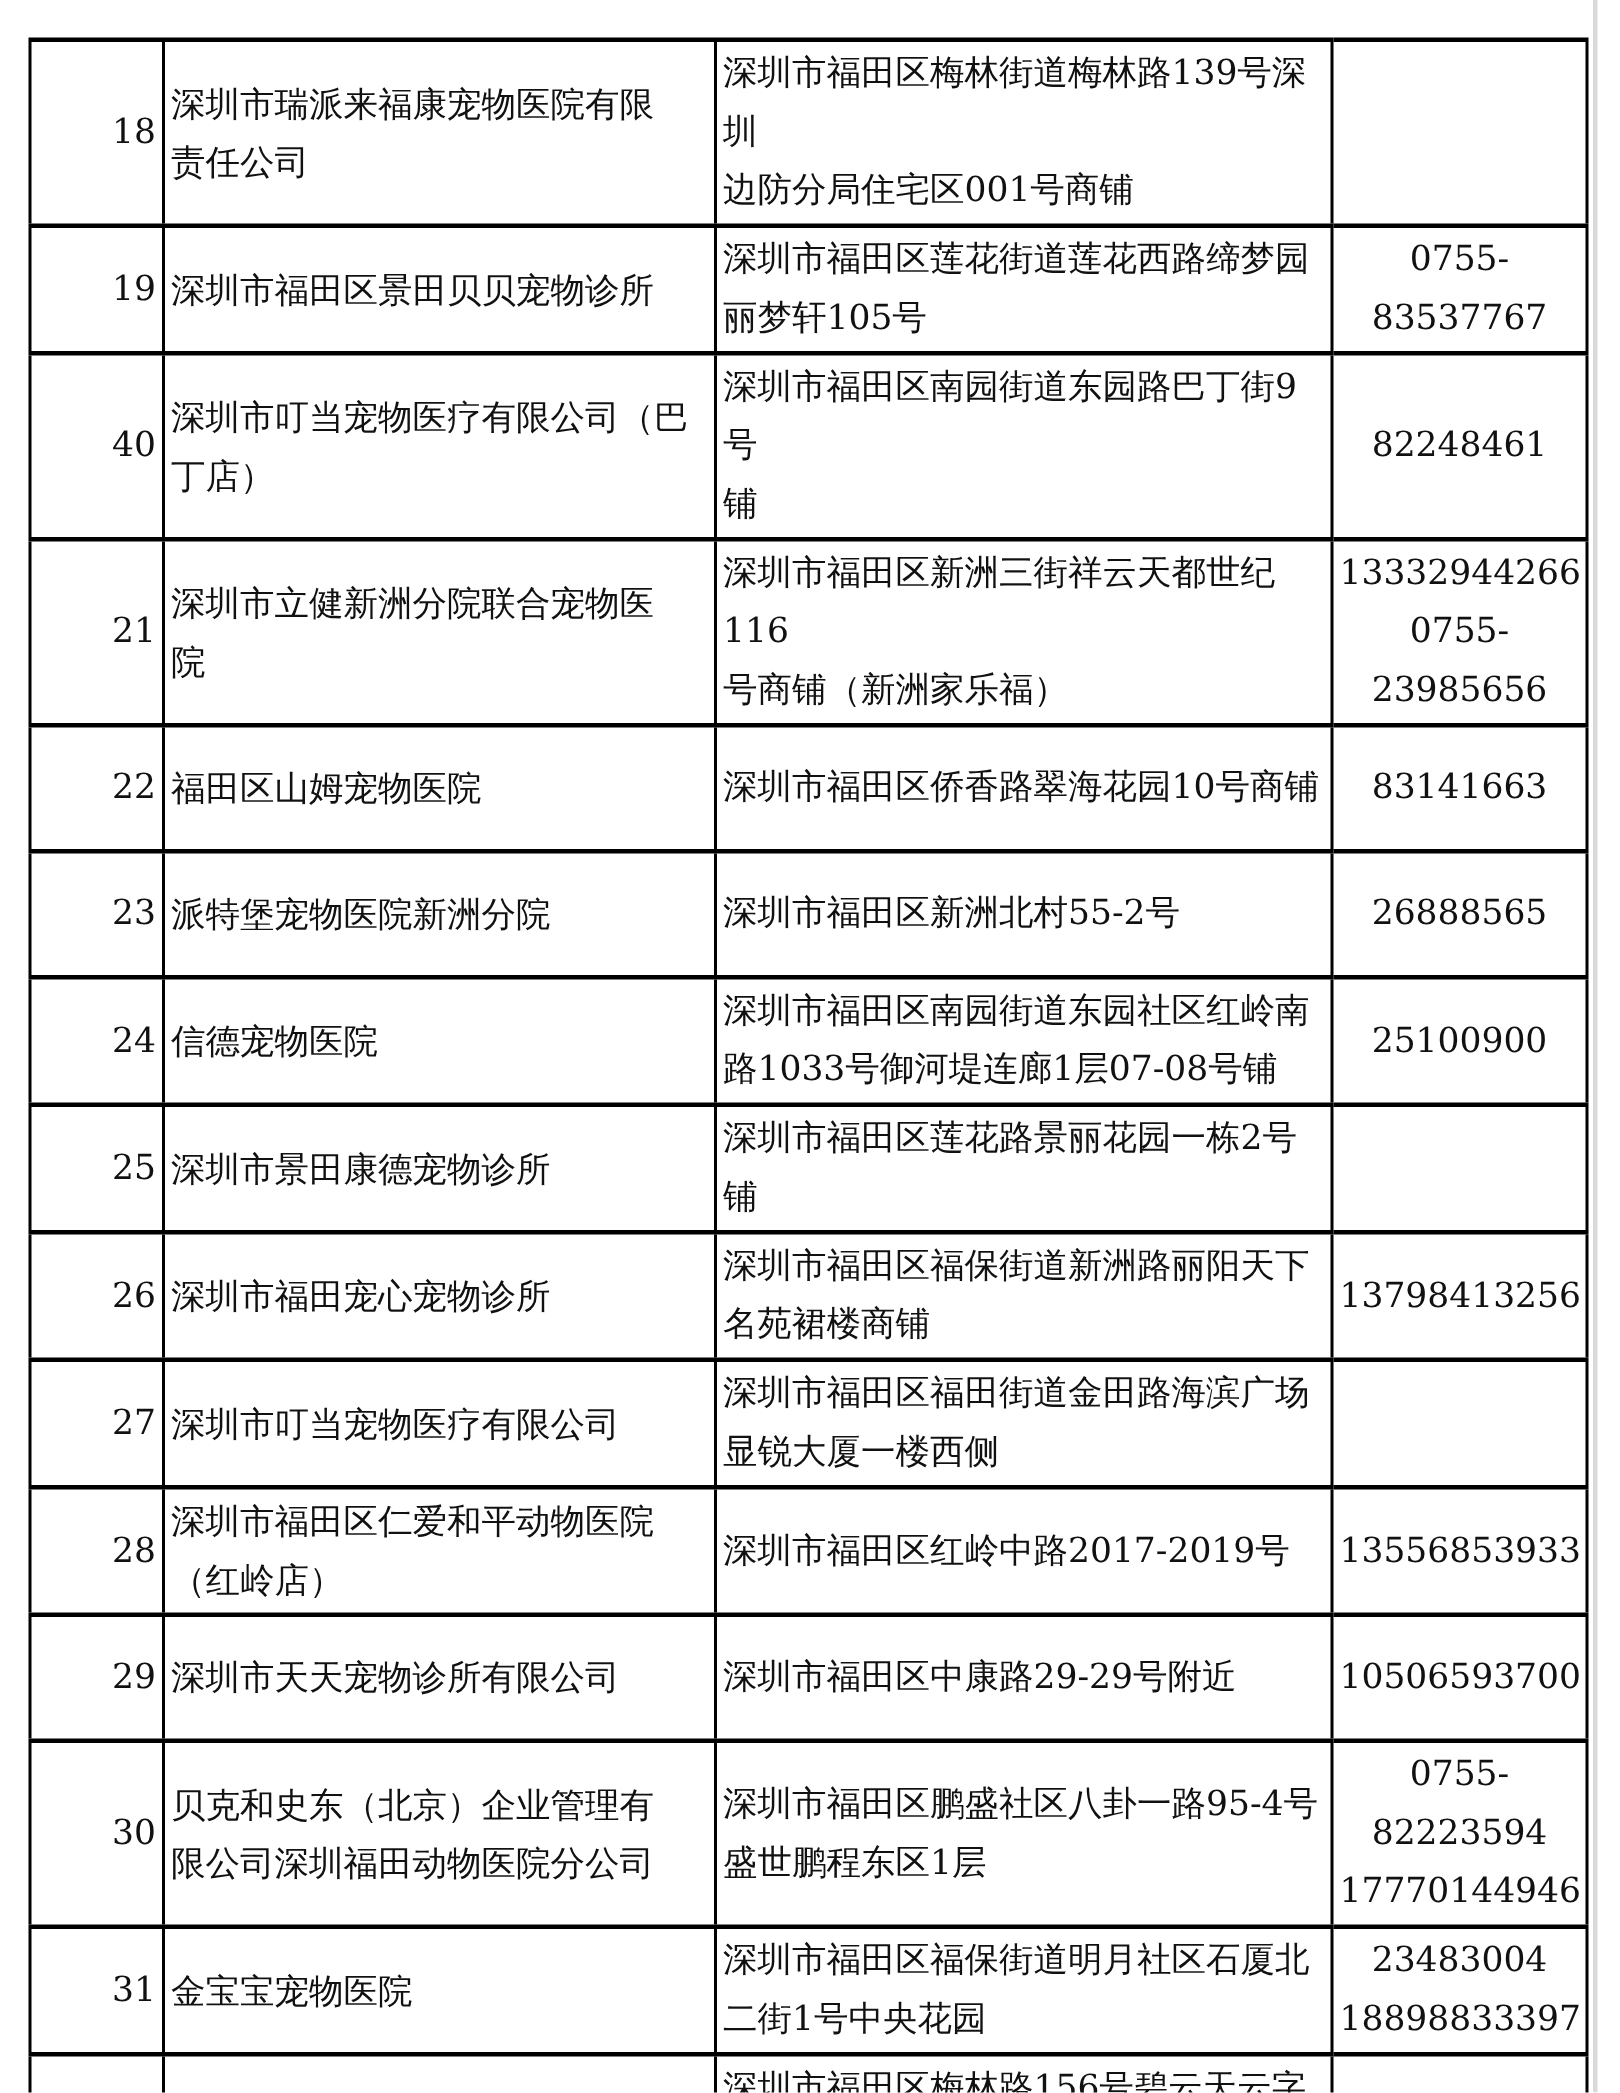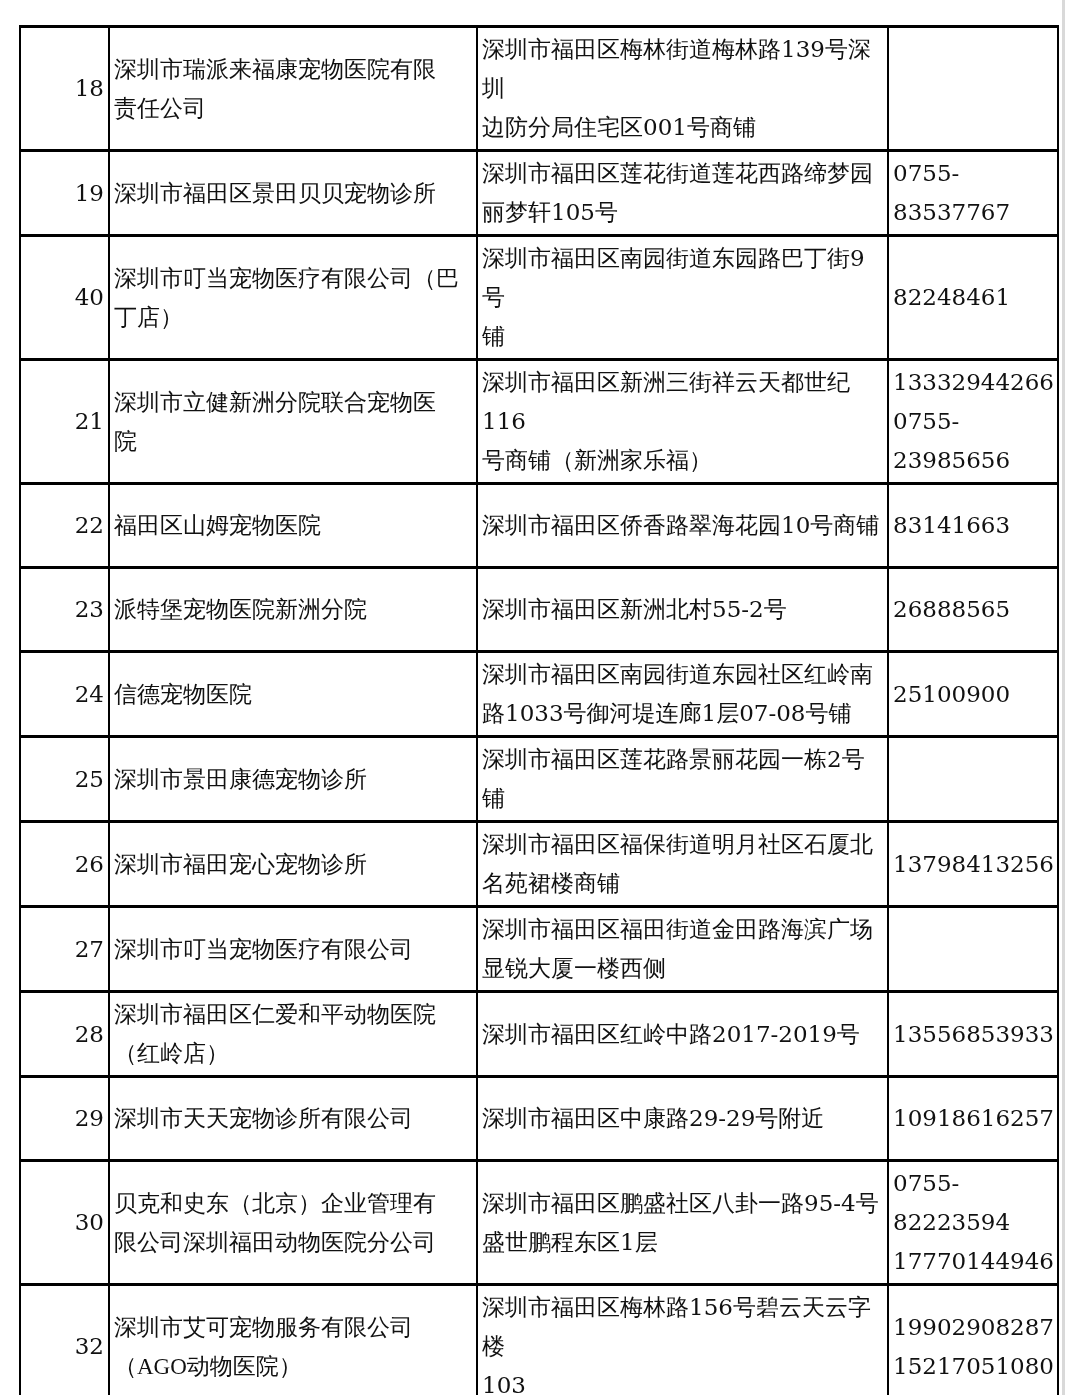--- a/index.html
+++ b/index.html
@@ -41,21 +41,21 @@
     font-size: 23px;
     line-height: 39px;
     vertical-align: middle;
     padding: 2px 4px;
     overflow: hidden;
     white-space: pre-line;
   }
   td.c-num   { text-align: right; }
   td.c-name  { text-align: left; padding-left: 7px; font-family: Liberation Serif, serif; }
   td.c-addr  { text-align: left; padding-left: 7px; }
-  td.c-phone { text-align: left; border-radius: 27px; }
+  td.c-phone { text-align: center; border-radius: 27px; }
 </style>
 </head>
 <body>
 
 <div class="page-edge"></div>
 
 <table class="roster">
   <colgroup>
     <col style="width:89px">
     <col style="width:368px">
@@ -116,21 +116,21 @@
     </tr>
     <tr>
       <td class="c-num">25</td>
       <td class="c-name">深圳市景田康德宠物诊所</td>
       <td class="c-addr">深圳市福田区莲花路景丽花园一栋2号铺</td>
       <td class="c-phone"></td>
     </tr>
     <tr>
       <td class="c-num">26</td>
       <td class="c-name">深圳市福田宠心宠物诊所</td>
-      <td class="c-addr">深圳市福田区福保街道明月社区石厦北
+      <td class="c-addr">深圳市福田区福保街道新洲路丽阳天下
 名苑裙楼商铺</td>
       <td class="c-phone">13798413256</td>
     </tr>
     <tr>
       <td class="c-num">27</td>
       <td class="c-name">深圳市叮当宠物医疗有限公司</td>
       <td class="c-addr">深圳市福田区福田街道金田路海滨广场
 显锐大厦一楼西侧</td>
       <td class="c-phone"></td>
     </tr>
@@ -138,30 +138,38 @@
       <td class="c-num">28</td>
       <td class="c-name">深圳市福田区仁爱和平动物医院
 （红岭店）</td>
       <td class="c-addr">深圳市福田区红岭中路2017-2019号</td>
       <td class="c-phone">13556853933</td>
     </tr>
     <tr>
       <td class="c-num">29</td>
       <td class="c-name">深圳市天天宠物诊所有限公司</td>
       <td class="c-addr">深圳市福田区中康路29-29号附近</td>
-      <td class="c-phone">10918616257</td>
+      <td class="c-phone">10506593700</td>
     </tr>
     <tr>
       <td class="c-num">30</td>
       <td class="c-name">贝克和史东（北京）企业管理有
 限公司深圳福田动物医院分公司</td>
       <td class="c-addr">深圳市福田区鹏盛社区八卦一路95-4号
 盛世鹏程东区1层</td>
       <td class="c-phone">0755-82223594
 17770144946</td>
+    </tr>
+    <tr>
+      <td class="c-num">31</td>
+      <td class="c-name">金宝宝宠物医院</td>
+      <td class="c-addr">深圳市福田区福保街道明月社区石厦北
+二街1号中央花园</td>
+      <td class="c-phone">23483004
+18898833397</td>
     </tr>
     <tr>
       <td class="c-num">32</td>
       <td class="c-name">深圳市艾可宠物服务有限公司
 （AGO动物医院）</td>
       <td class="c-addr">深圳市福田区梅林路156号碧云天云字楼
 103</td>
       <td class="c-phone">19902908287
 15217051080</td>
     </tr>

